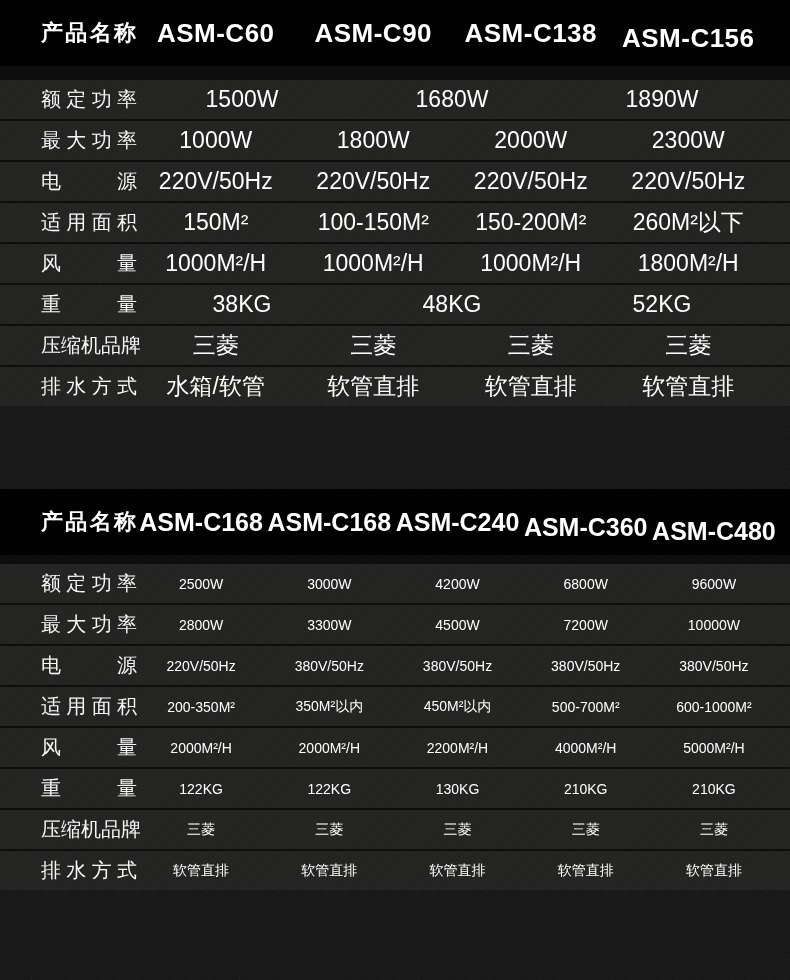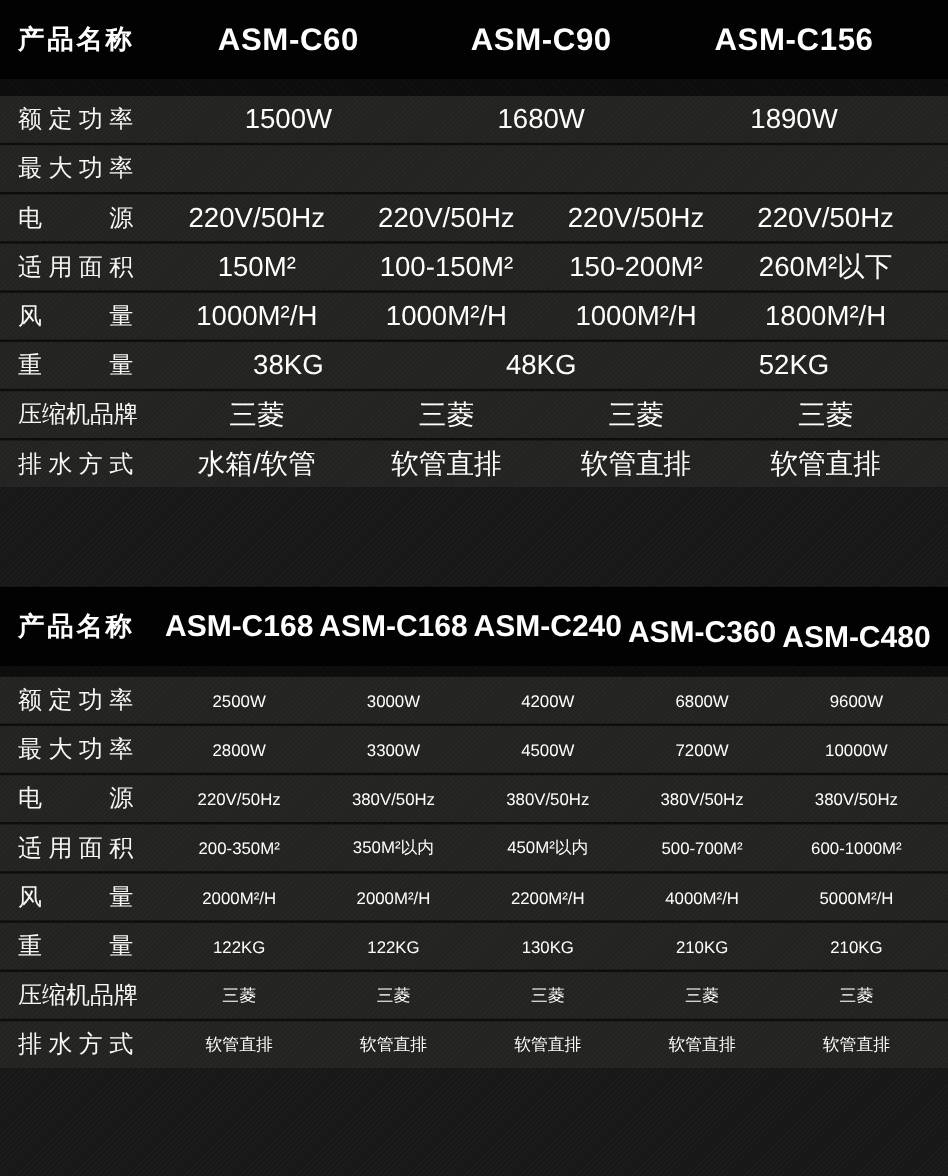--- a/index.html
+++ b/index.html
@@ -19,21 +19,21 @@
     background-image:repeating-linear-gradient(45deg, rgba(255,255,255,.012) 0 1px, rgba(0,0,0,0) 1px 4px);
   }
   .t1 .rows{padding-top:14px}
   .t2 .rows{padding-top:9px}
   .spec-row{
     height:39px;display:flex;align-items:center;margin-bottom:2px;
     background-color:#232321;
     background-image:repeating-linear-gradient(135deg, rgba(255,255,255,.02) 0 1px, rgba(0,0,0,0) 1px 3px);
   }
   .spec-row:last-child{margin-bottom:0}
-  .col-label{flex:0 0 135px;padding-left:15px;box-sizing:border-box}
+  .col-label{flex:0 0 135px;padding-left:41px;box-sizing:border-box}
   .jlabel{
     display:inline-block;width:96px;white-space:nowrap;
     text-align:justify;text-align-last:justify;-moz-text-align-last:justify;
     color:#f7f7f7;font-size:20px;
   }
   .hlabel{font-weight:bold;font-size:22px;color:#ffffff;letter-spacing:1px}
   .cols{flex:1;display:flex;align-items:center;height:100%}
   .t1 .cols{padding-right:23px}
   .t2 .cols{padding-right:12px}
   .cell{flex:1;text-align:center;color:#ffffff}
@@ -49,34 +49,41 @@
 </head>
 <body>
 
 <div class="page">
   <section class="spec-table t1">
       <div class="spec-header">
         <div class="col-label"><span class="jlabel hlabel">产品名称</span></div>
         <div class="cols">
           <span class="cell model">ASM-C60</span>
           <span class="cell model">ASM-C90</span>
+          <span class="cell model">ASM-C138</span>
           <span class="cell model">ASM-C156</span>
         </div>
       </div>
       <div class="rows">
         <div class="spec-row">
           <div class="col-label"><span class="jlabel">额定功率</span></div>
           <div class="cols">
             <span class="cell">1500W</span>
             <span class="cell">1680W</span>
             <span class="cell">1890W</span>
           </div>
         </div>
         <div class="spec-row">
           <div class="col-label"><span class="jlabel">最大功率</span></div>
+          <div class="cols">
+            <span class="cell">1000W</span>
+            <span class="cell">1800W</span>
+            <span class="cell">2000W</span>
+            <span class="cell">2300W</span>
+          </div>
         </div>
         <div class="spec-row">
           <div class="col-label"><span class="jlabel">电源</span></div>
           <div class="cols">
             <span class="cell">220V/50Hz</span>
             <span class="cell">220V/50Hz</span>
             <span class="cell">220V/50Hz</span>
             <span class="cell">220V/50Hz</span>
           </div>
         </div>

